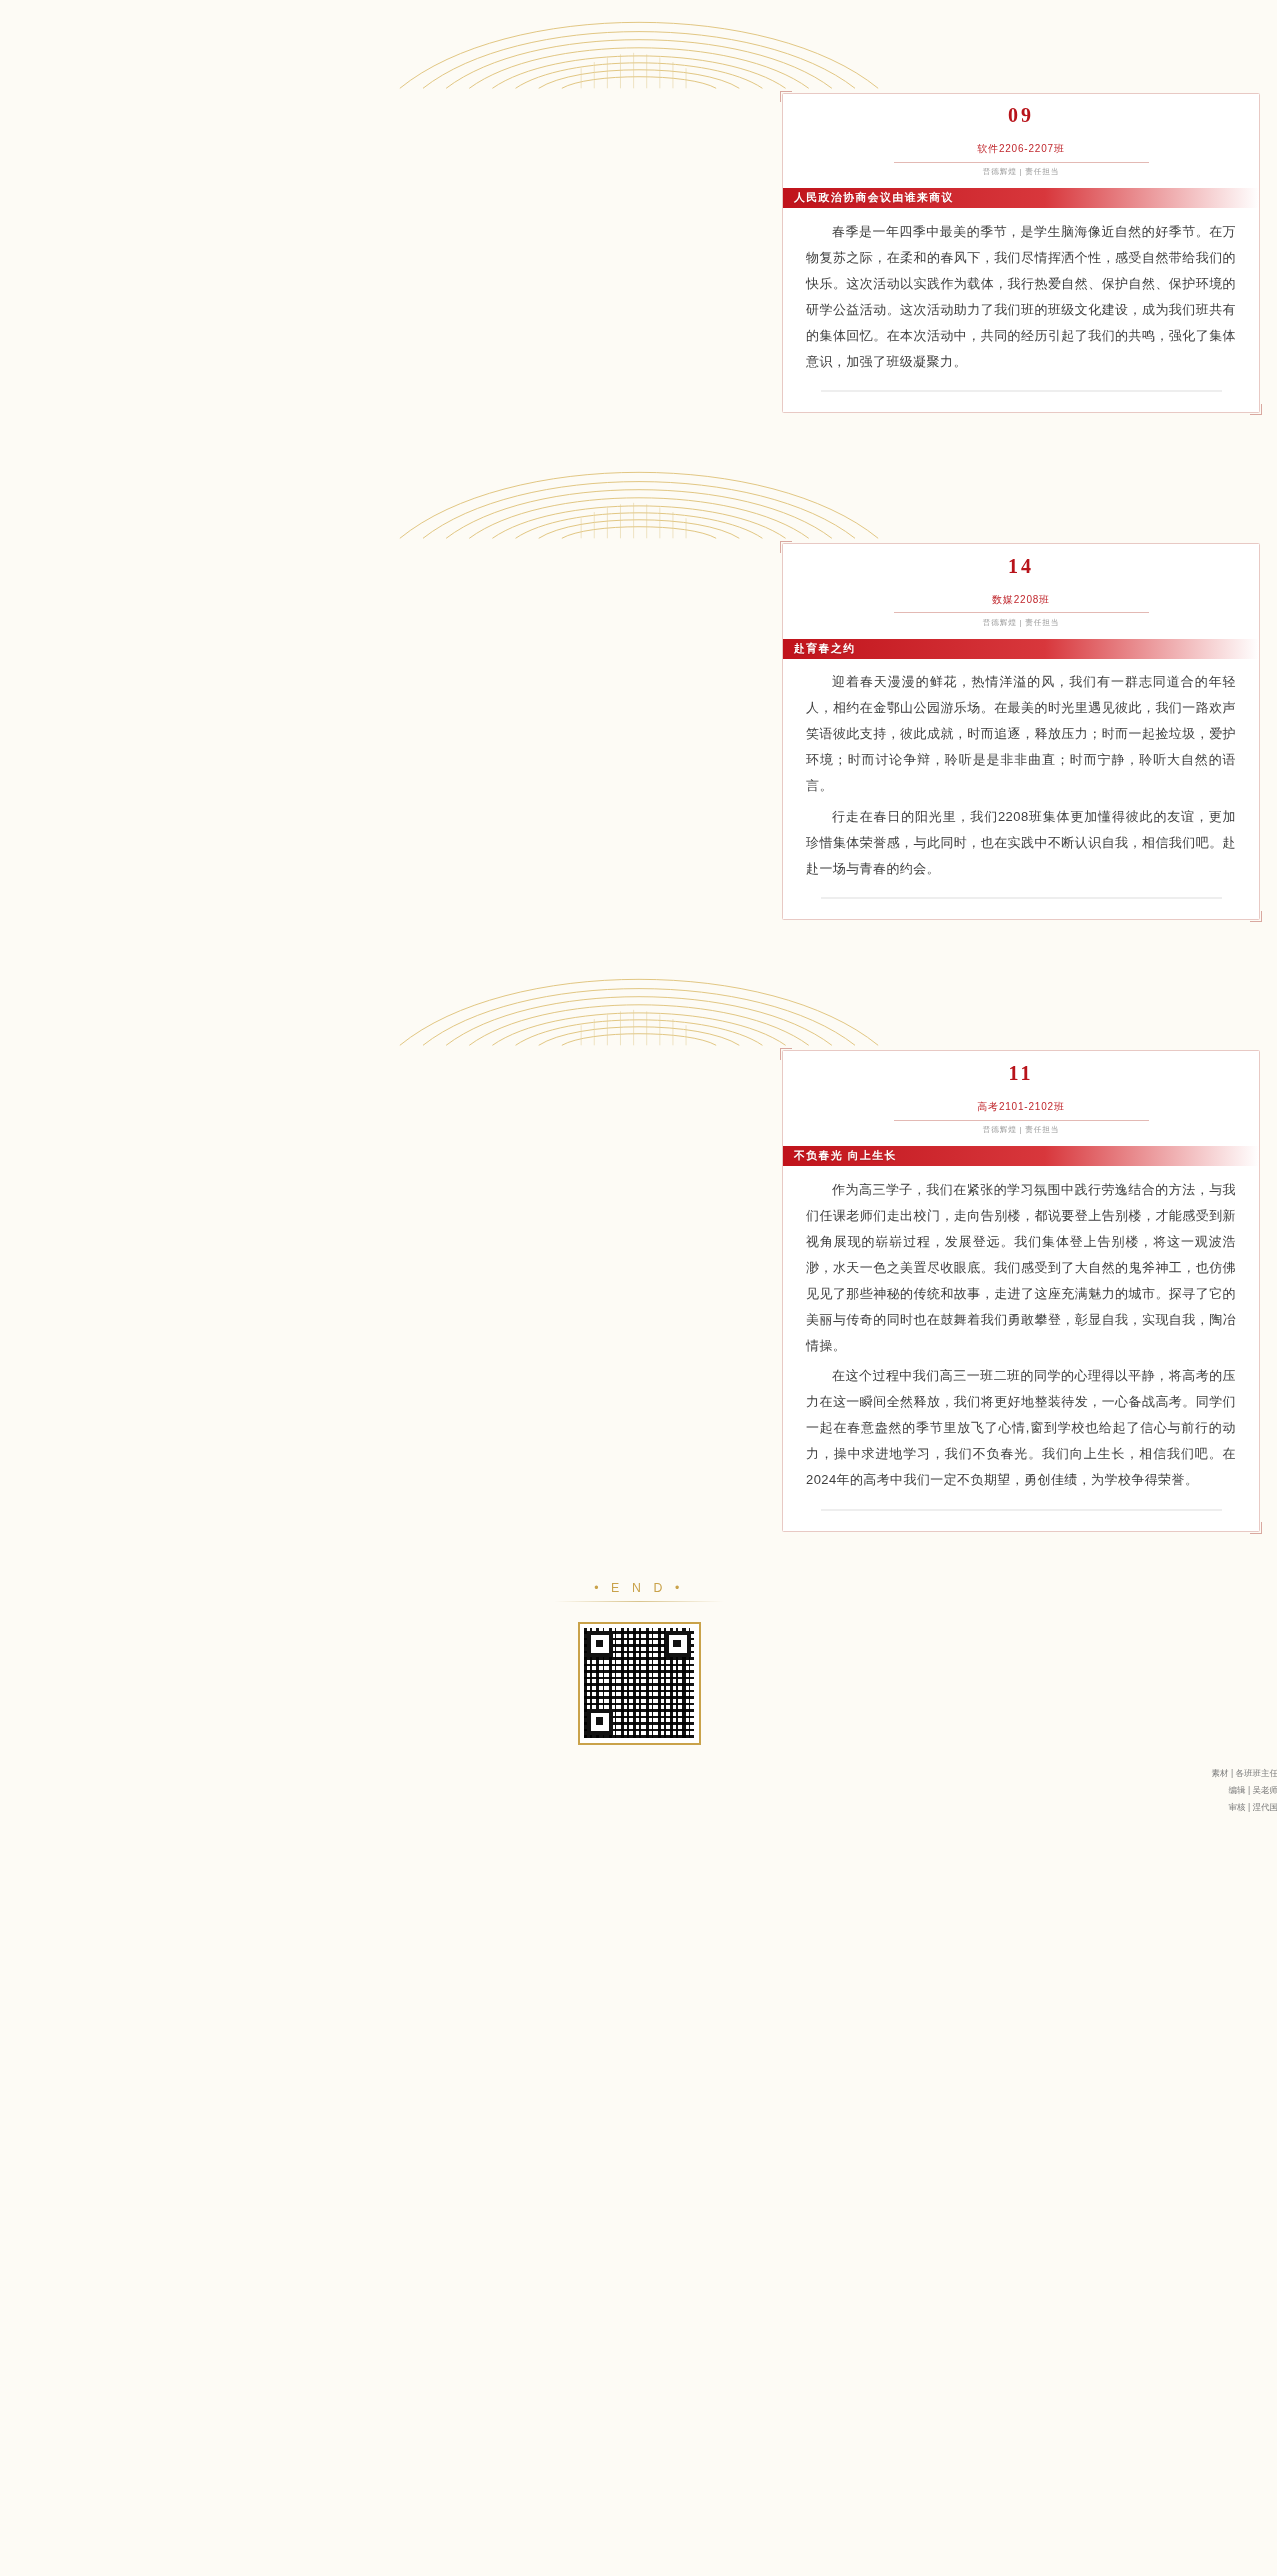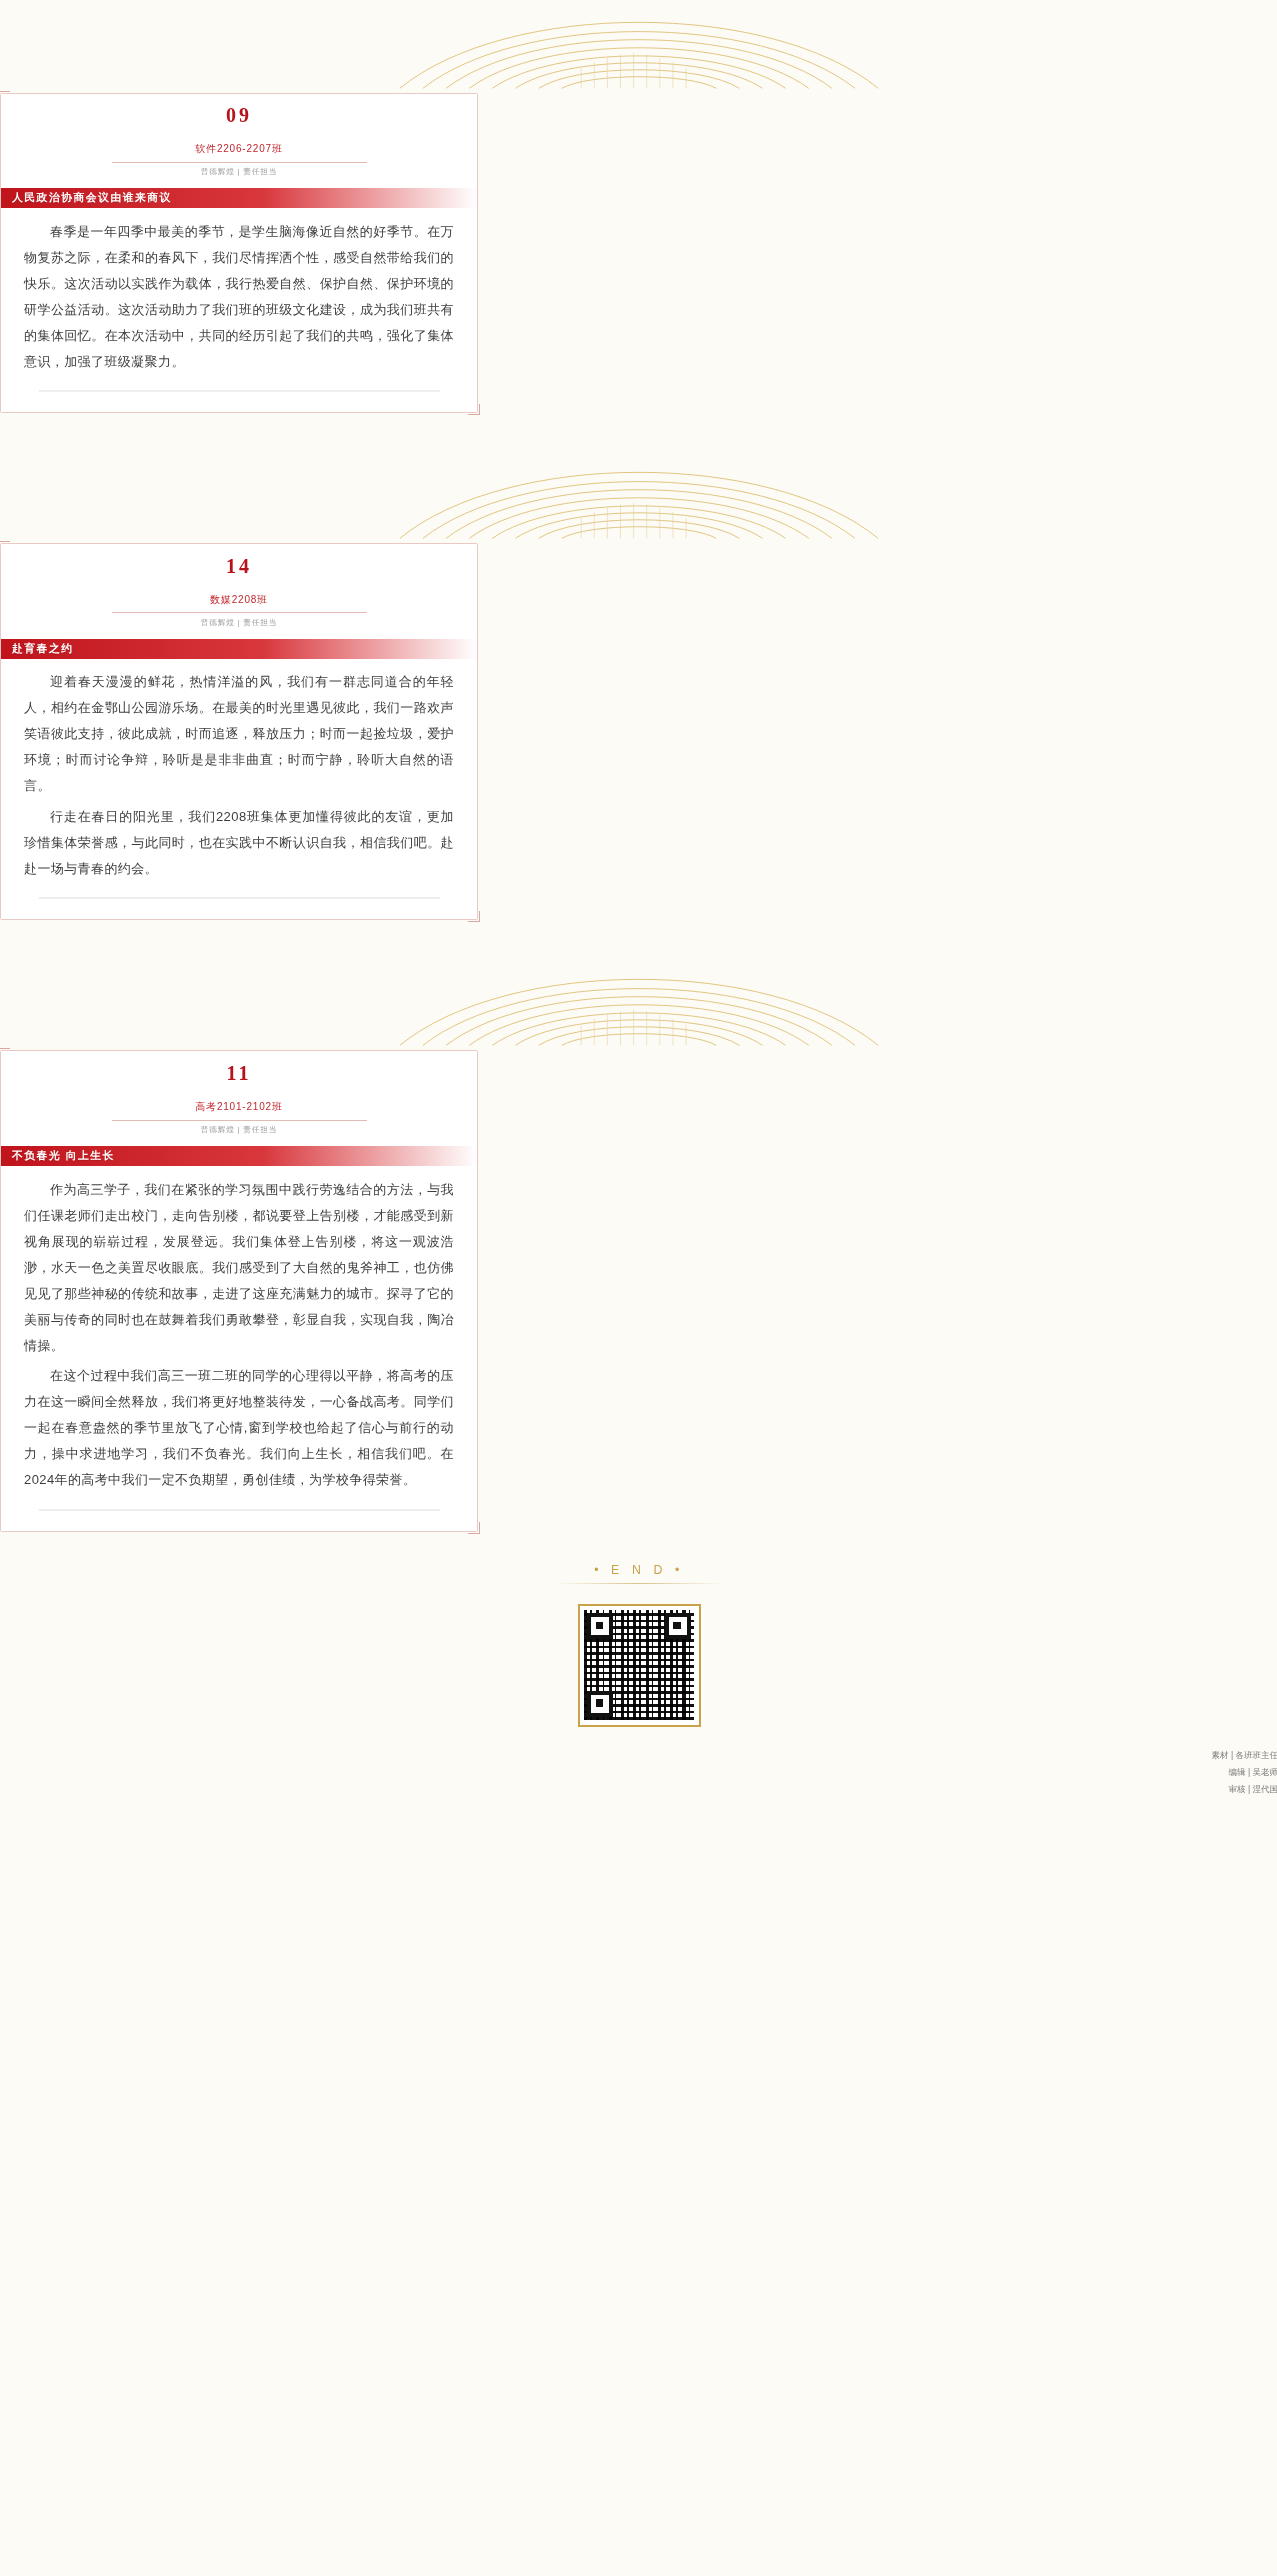--- a/index.html
+++ b/index.html
@@ -25,23 +25,23 @@
     position: relative;
     height: 85px;
     width: 1278px;
     margin: 0 auto;
     overflow: hidden;
   }
   .ornament svg { display: block; margin: 0 auto; }
 
   
   .card-wrap {
-    width: 1111px;
+    width: 1260px;
     display: flex;
-    justify-content: flex-start;
+    justify-content: flex-end;
   }
   .card {
     width: 478px;
     background: #ffffff;
     border: 0.8px solid #e8c9c4;
     border-radius: 1.5px;
     position: relative;
     padding: 10.8px 0 20px 0;
   }
   .card::before, .card::after {
@@ -135,21 +135,21 @@
   .ph1 .ground { position: absolute; left: 0; right: 0; bottom: 0; height: 13%; background: #9aa08f; }
 
   
   .ph2 { height: 289px; background: linear-gradient(#cfe0ec 0 22%, #9fb98f 22% 46%, #8e9e80 46% 100%); }
   .ph2 .tent { position:absolute; left: 0; right: 0; top: 0; height: 93px; background: repeating-linear-gradient(90deg, #e4e9ec 0 17px, #cfd6da 17px 20px); border-bottom: 2.3px solid #8f9aa0; }
 
   
   .ph3 { height: 409px; background: linear-gradient(#b9cfe0 0 34%, #98a9b4 34% 40%, #8d7f72 40% 100%); }
 
   
-  .end-wrap { text-align: center; margin-top: 31px; }
+  .end-wrap { text-align: center; margin-top: 49px; }
   .end-mark { color: #c9a24a; font-size: 12.3px; letter-spacing: 4.6px; }
   .end-rule { width: 170px; height: 0.8px; background: linear-gradient(90deg, transparent, #d9c48d, transparent); margin: 6.2px auto 0 auto; }
 
   .qr-box {
     margin: 20px auto 0 auto;
     width: 123px; height: 123px;
     border: 2.3px solid #c9a24a;
     padding: 4.6px;
     background: #fff;
     position: relative;

